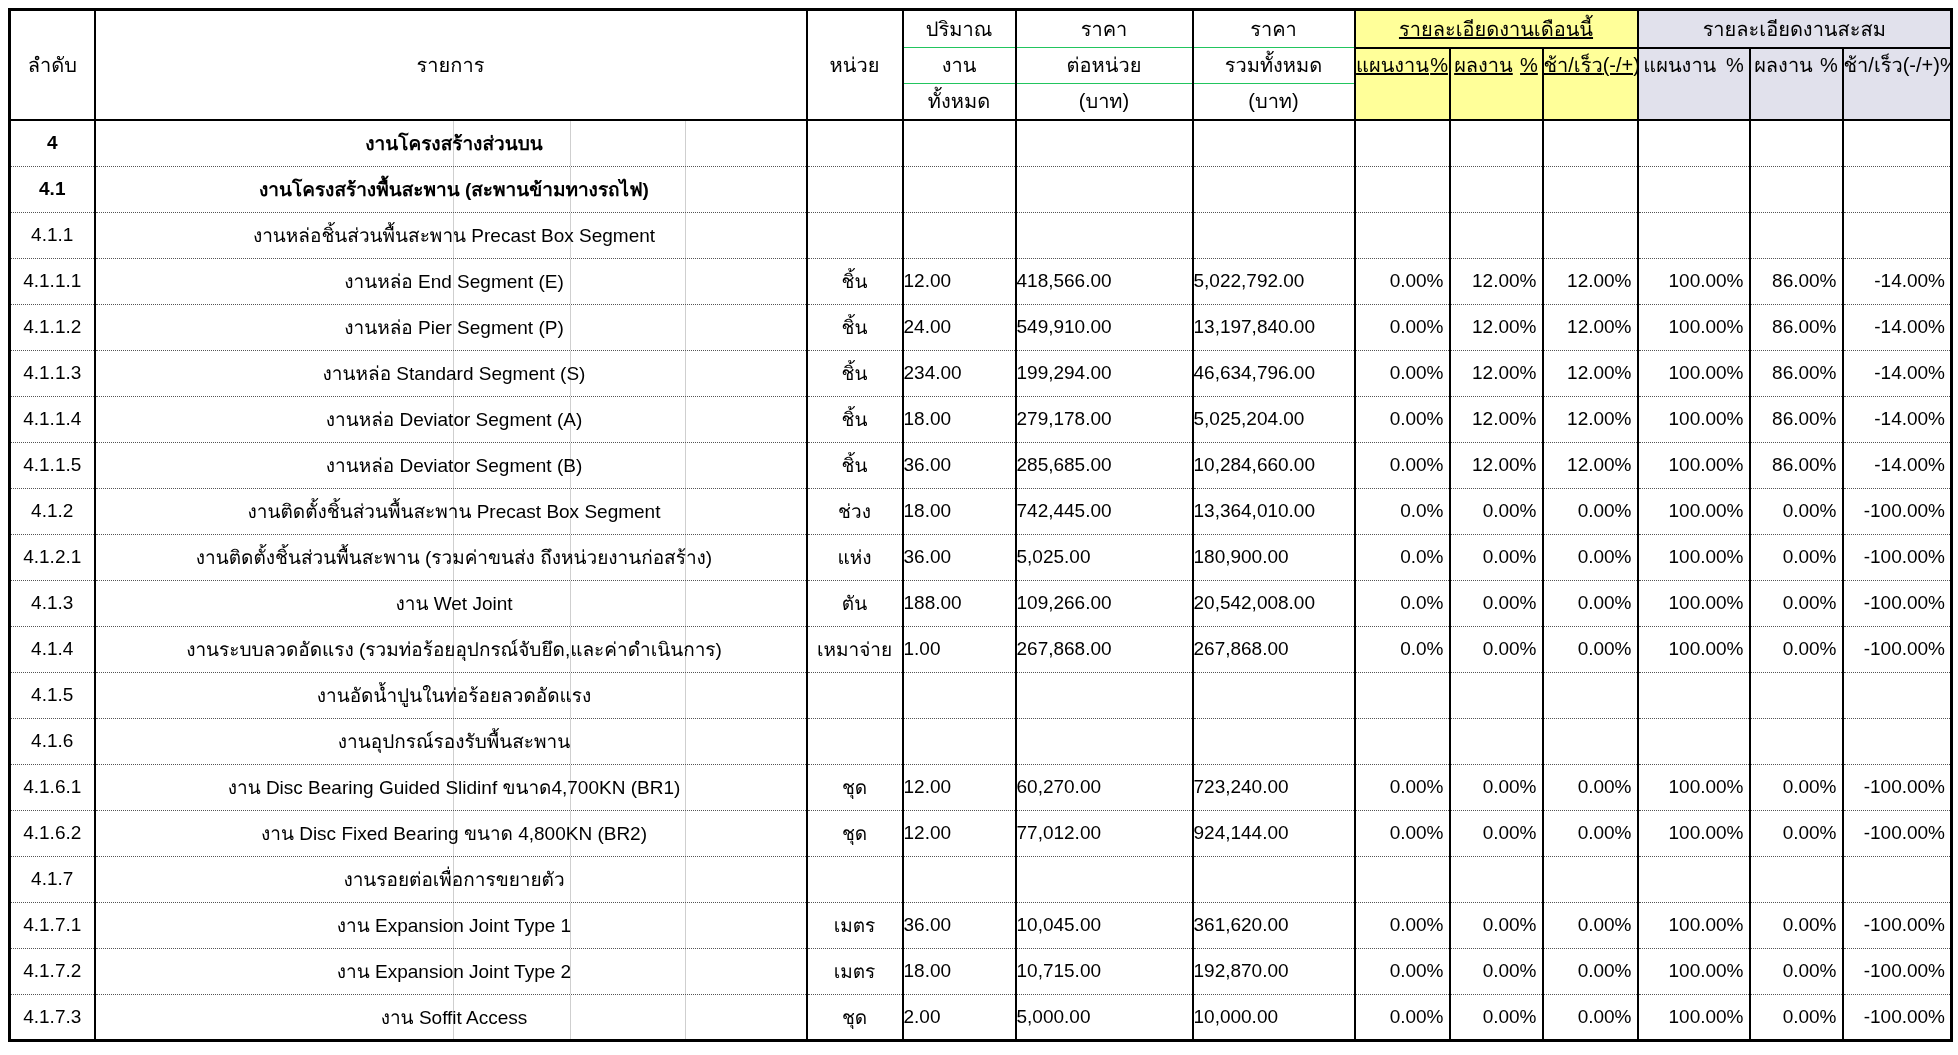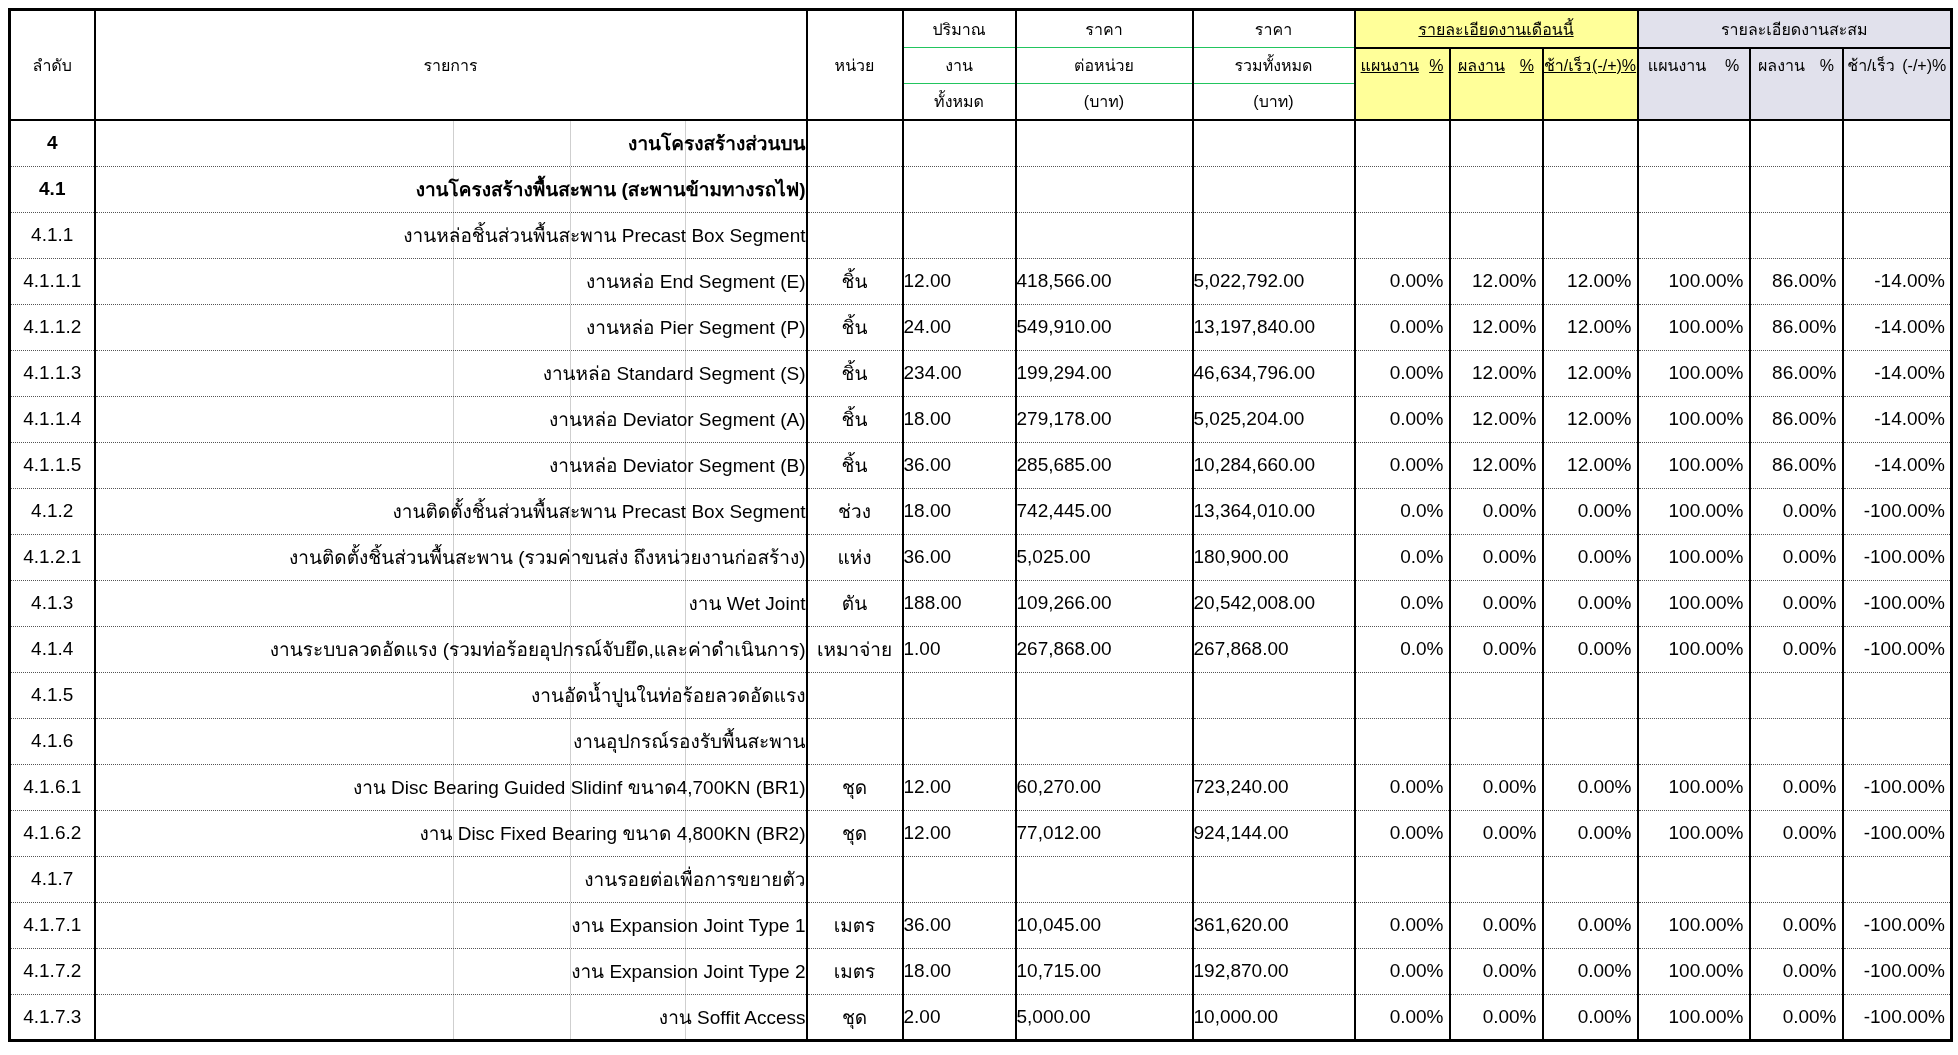--- a/index.html
+++ b/index.html
@@ -1,38 +1,38 @@
 <!DOCTYPE html>
 <html><head>
 <meta charset="utf-8">
 <style>
   html,body{margin:0;padding:0;background:#fff;}
   .sheet{padding:8px 6px 13px 8px; font-family:"Liberation Sans","DejaVu Sans",sans-serif; color:#000;}
   table{border-collapse:collapse; table-layout:fixed; width:1944px; border:3px solid #000;}
   th,td{font-weight:normal; white-space:nowrap; overflow:hidden; font-size:19px; padding:0;}
-  thead th{border:2px solid #000; vertical-align:middle; text-align:center; background:#fff; font-size:16px;}
+  thead th{border:2px solid #000; vertical-align:middle; text-align:center; background:#fff; font-size:20px;}
   thead tr.hrow1 th{height:36px;}
   thead tr.hrow2 th{height:70px;}
   th.merged{height:106px;}
   
   th.stack{padding:0;}
   .stack .ln{height:35px; display:flex; align-items:center; justify-content:center;}
   .stack .ln + .ln{border-top:1px solid #22c55e;}
   
   .sub2{display:flex; flex-direction:row; justify-content:space-around; height:100%;}
   .sub2 div{line-height:33px;}
   .bg-month{background:#FFFF99;text-decoration:underline;}
   .bg-cum{background:#E1E1EC;}
   
   tbody tr{height:46px;}
   tbody td{border-left:2px solid #000; border-right:2px solid #000; border-top:1px dotted #555; vertical-align:middle;}
   tbody tr:first-child td{border-top:2px solid #000;}
   tr.bold td{font-weight:bold;}
   .c-center{text-align:center;}
-  .c-left{text-align:right; padding-left:7px;}
+  .c-left{text-align:center; padding-left:7px;}
   .c-right{padding-right:11px;}
   .pct{text-align:right; padding-right:5px;}
   
   td.cell-item{
     background-image:linear-gradient(#cfcfcf,#cfcfcf),linear-gradient(#cfcfcf,#cfcfcf),linear-gradient(#cfcfcf,#cfcfcf);
     background-size:1px 100%,1px 100%,1px 100%;
     background-position:357px 0,474px 0,589px 0;
     background-repeat:no-repeat;
   }
 </style>

